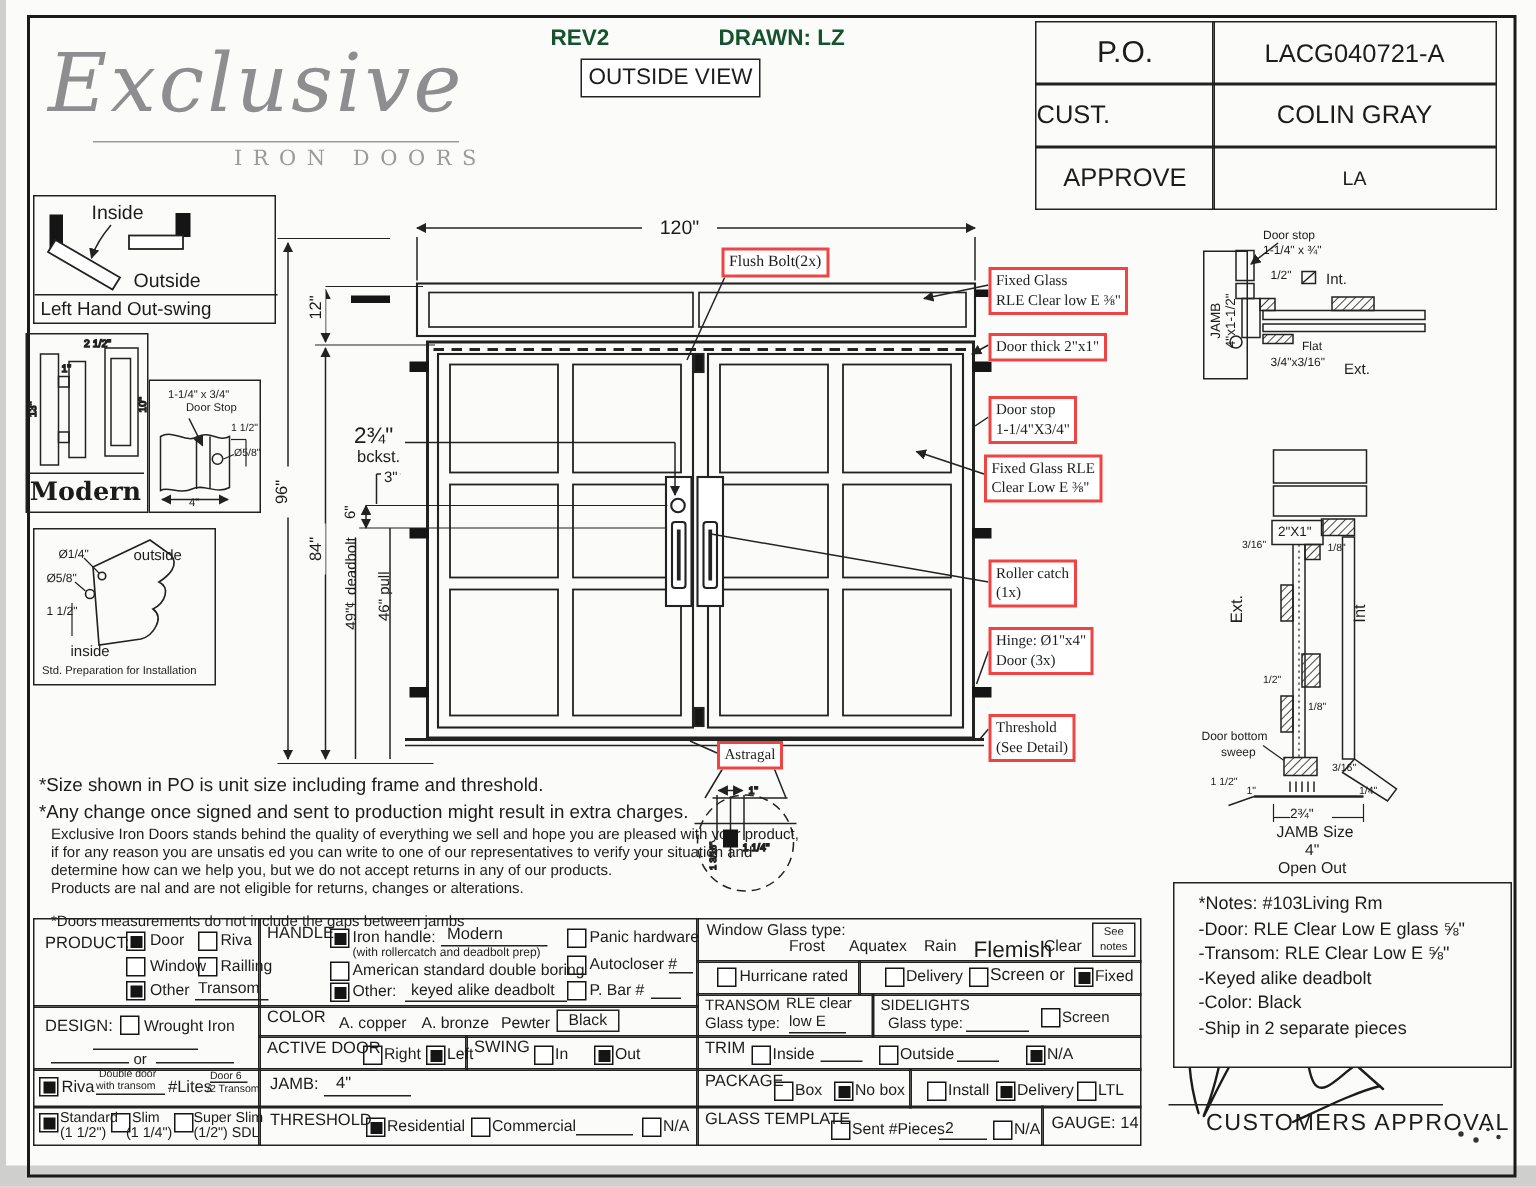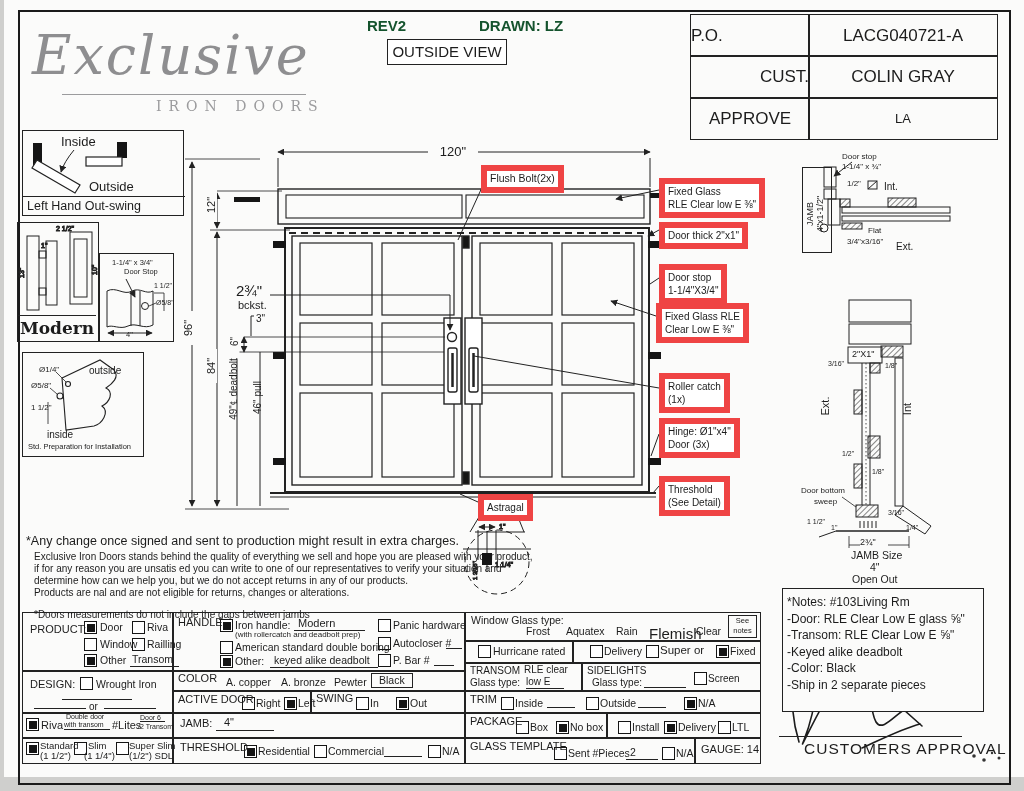--- a/index.html
+++ b/index.html
@@ -3,21 +3,21 @@
 <meta charset="utf-8">
 <style>
   html,body{margin:0;padding:0;background:#cfcfcd;}
   body{width:1024px;height:791px;position:relative;overflow:hidden;
        font-family:"Liberation Sans",sans-serif;color:#1c1c1c;}
   .sheet{position:absolute;left:4px;top:0;width:1024px;height:777px;background:#fbfbfa;}
   .frame{position:absolute;left:14px;top:10px;width:989px;height:771px;border:2px solid #1a1a1a;}
   .abs{position:absolute;white-space:nowrap;}
   .lbl{position:absolute;white-space:nowrap;color:#1c1c1c;}
   .box{position:absolute;border:1.4px solid #222;background:#fff;}
-  .callout{position:absolute;border:6px solid #ef4444;background:#fff;font-size:10px;line-height:1.3;padding:1px 3px;white-space:nowrap;z-index:5;}
+  .callout{position:absolute;border:2px solid #ef4444;background:#fff;font-size:10px;line-height:1.3;padding:1px 3px;white-space:nowrap;z-index:5;font-family:Liberation Serif, serif;}
   .dim{position:absolute;background:#fbfbfa;padding:0 2px;white-space:nowrap;z-index:4;}
   .vrot{transform:rotate(-90deg);text-align:center;}
   .cb{position:absolute;width:11px;height:11px;border:1.5px solid #151515;background:#fff;z-index:6;}
   .cb.ck::after{content:"";position:absolute;inset:1.5px;background:#151515;}
   .uline{border-bottom:1px solid #222;}
   .hand{font-size:10px;}
   svg.overlay{position:absolute;left:0;top:0;z-index:2;}
   svg text{font-family:"Liberation Sans",sans-serif;fill:#1c1c1c;}
   .s6{font-size:6px}.s7{font-size:7px}
   .logo-script{font-family:"DejaVu Serif",serif;font-style:italic;font-size:54px;color:#8e8e90;letter-spacing:2px;}
@@ -242,23 +242,23 @@
 
 <div class="lbl logo-script" style="left:28px;top:24px;z-index:3">Exclusive</div>
 <div class="abs" style="left:58px;top:94px;width:244px;border-bottom:1.5px solid #9b9b9d;z-index:3"></div>
 <div class="lbl logo-sub" style="left:152px;top:98px;z-index:3">IRON DOORS</div>
 
 <div class="lbl red" style="left:363px;top:17px;font-size:15px">REV2</div>
 <div class="lbl red" style="left:475px;top:17px;font-size:15px">DRAWN: LZ</div>
 <div class="box" style="left:383px;top:39px;width:118px;height:24px;text-align:center;line-height:24px;font-size:15px">OUTSIDE VIEW</div>
 
 <div class="abs" style="left:686px;top:14px;width:306px;height:124px;z-index:3">
-  <div class="cell" style="left:0;top:0;width:118px;height:41px;text-align:left;line-height:41px;font-size:17px">P.O.</div>
+  <div class="cell" style="left:0;top:0;width:118px;height:41px;text-align:center;line-height:41px;font-size:20px">P.O.</div>
   <div class="cell" style="left:118px;top:0;width:188px;height:41px;text-align:center;line-height:41px;font-size:17px">LACG040721-A</div>
-  <div class="cell" style="left:0;top:41px;width:118px;height:42px;text-align:right;line-height:42px;font-size:17px">CUST.</div>
+  <div class="cell" style="left:0;top:41px;width:118px;height:42px;text-align:left;line-height:42px;font-size:17px">CUST.</div>
   <div class="cell" style="left:118px;top:41px;width:188px;height:42px;text-align:center;line-height:42px;font-size:17px">COLIN GRAY</div>
   <div class="cell" style="left:0;top:83px;width:118px;height:41px;text-align:center;line-height:41px;font-size:17px">APPROVE</div>
   <div class="cell" style="left:118px;top:83px;width:188px;height:41px;text-align:center;line-height:41px;font-size:13px">LA</div>
 </div>
 
 <div class="abs" style="left:18px;top:130px;width:160px;height:84px;border:1.4px solid #222;z-index:3">
   <div class="lbl" style="left:38px;top:3px;font-size:13px">Inside</div>
   <div class="lbl" style="left:66px;top:48px;font-size:13px">Outside</div>
   <div class="lbl" style="left:0;top:65px;width:158px;height:19px;border-top:1.4px solid #222;font-size:12.5px;padding-left:4px;line-height:18px">Left Hand Out-swing</div>
 </div>
@@ -348,20 +348,21 @@
 <div class="lbl" style="left:810px;top:497px;font-size:8px;z-index:3">sweep</div>
 <div class="lbl" style="left:803px;top:518px;font-size:7px;z-index:3">1 1/2"</div>
 <div class="lbl" style="left:827px;top:524px;font-size:7px;z-index:3">1"</div>
 <div class="lbl" style="left:884px;top:509px;font-size:7px;z-index:3">3/16"</div>
 <div class="lbl" style="left:902px;top:524px;font-size:7px;z-index:3">1/4"</div>
 <div class="lbl" style="left:856px;top:537px;font-size:9px;background:#fbfbfa;z-index:3">2¾"</div>
 <div class="lbl" style="left:847px;top:549px;font-size:10.5px;z-index:3">JAMB Size</div>
 <div class="lbl" style="left:866px;top:561px;font-size:10.5px;z-index:3">4"</div>
 <div class="lbl" style="left:848px;top:573px;font-size:10.5px;z-index:3">Open Out</div>
 
+<div class="lbl" style="left:22px;top:516px;font-size:12.5px">*Size shown in PO is unit size including frame and threshold.</div>
 <div class="lbl" style="left:22px;top:534px;font-size:12.5px">*Any change once signed and sent to production might result in extra charges.</div>
 <div class="lbl" style="left:30px;top:551px;font-size:10px">Exclusive Iron Doors stands behind the quality of everything we sell and hope you are pleased with your product,</div>
 <div class="lbl" style="left:30px;top:563px;font-size:10px">if for any reason you are unsatis ed you can write to one of our representatives to verify your situation and</div>
 <div class="lbl" style="left:30px;top:575px;font-size:10px">determine how can we help you, but we do not accept returns in any of our products.</div>
 <div class="lbl" style="left:30px;top:587px;font-size:10px">Products are  nal and are not eligible for returns, changes or alterations.</div>
 <div class="lbl" style="left:30px;top:609px;font-size:10px">*Doors measurements do not include the gaps between jambs</div>
 
 <div class="cell" style="left:18px;top:612px;width:150px;height:58px"></div>
 <div class="cell" style="left:18px;top:670px;width:150px;height:42px"></div>
 <div class="cell" style="left:18px;top:712px;width:150px;height:25px"></div>
@@ -481,21 +482,21 @@
 <div class="abs z7" style="left:724px;top:615px;width:27px;height:21px;border:1.4px solid #222;font-size:7.5px;line-height:1.3;text-align:center">
   <div>See</div>
   <div>notes</div>
 </div>
 
 <span class="cb" style="left:474px;top:645px"></span>
 <div class="lbl z7" style="left:489px;top:645px;font-size:10.5px">Hurricane rated</div>
 <span class="cb" style="left:586px;top:645px"></span>
 <div class="lbl z7" style="left:600px;top:645px;font-size:10.5px">Delivery</div>
 <span class="cb" style="left:642px;top:645px"></span>
-<div class="lbl z7" style="left:656px;top:644px;font-size:11.5px">Super or</div>
+<div class="lbl z7" style="left:656px;top:644px;font-size:11.5px">Screen or</div>
 <span class="cb ck" style="left:712px;top:645px"></span>
 <div class="lbl z7" style="left:726px;top:645px;font-size:10.5px">Fixed</div>
 
 <div class="lbl z7" style="left:466px;top:665px;font-size:10px">TRANSOM</div>
 <div class="lbl z7" style="left:466px;top:677px;font-size:10px">Glass type:</div>
 <div class="lbl z7 hand" style="left:520px;top:664px">RLE clear</div>
 <div class="lbl z7 hand uline" style="left:522px;top:676px;padding:0 14px 1px 0">low E</div>
 <div class="lbl z7" style="left:583px;top:665px;font-size:10px">SIDELIGHTS</div>
 <div class="lbl z7" style="left:588px;top:677px;font-size:10px">Glass type:</div>
 <div class="abs z7" style="left:640px;top:687px;width:42px;border-bottom:1px solid #222"></div>
@@ -525,21 +526,21 @@
 <div class="lbl z7" style="left:728px;top:721px;font-size:10.5px">LTL</div>
 
 <div class="lbl z7" style="left:466px;top:740px;font-size:11px">GLASS TEMPLATE</div>
 <span class="cb" style="left:550px;top:747px"></span>
 <div class="lbl z7" style="left:564px;top:747px;font-size:10.5px">Sent #Pieces</div>
 <div class="lbl z7 uline" style="left:622px;top:746px;font-size:10.5px;padding:0 22px 1px 4px">2</div>
 <span class="cb" style="left:658px;top:747px"></span>
 <div class="lbl z7" style="left:672px;top:747px;font-size:10.5px">N/A</div>
 <div class="lbl z7" style="left:697px;top:743px;font-size:11px">GAUGE: 14</div>
 
-<div class="abs" style="left:778px;top:588px;width:192px;height:112px;border:1.6px solid #222;background:#fbfbfa;z-index:3;padding:5px 4px;font-size:12px;line-height:16.5px">
+<div class="abs" style="left:778px;top:588px;width:192px;height:112px;border:1.6px solid #222;background:#fbfbfa;z-index:3;padding:5px 16px;font-size:12px;line-height:16.5px">
   <div>*Notes: #103Living Rm</div>
   <div>-Door: RLE Clear Low E glass ⅝"</div>
   <div>-Transom: RLE Clear Low E ⅝"</div>
   <div>-Keyed alike deadbolt</div>
   <div>-Color: Black</div>
   <div>-Ship in 2 separate pieces</div>
 </div>
 <div class="abs" style="left:775px;top:736px;width:183px;border-bottom:1.6px solid #222;z-index:3"></div>
 <div class="lbl" style="left:800px;top:740px;font-size:15.5px;letter-spacing:1px;z-index:3">CUSTOMERS APPROVAL</div>
 

